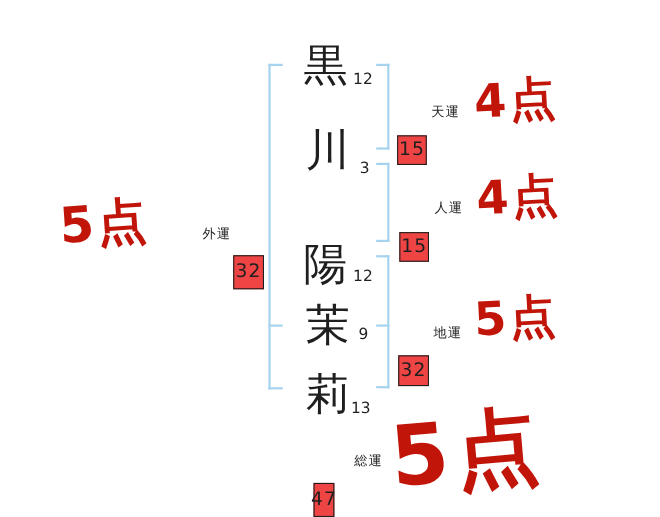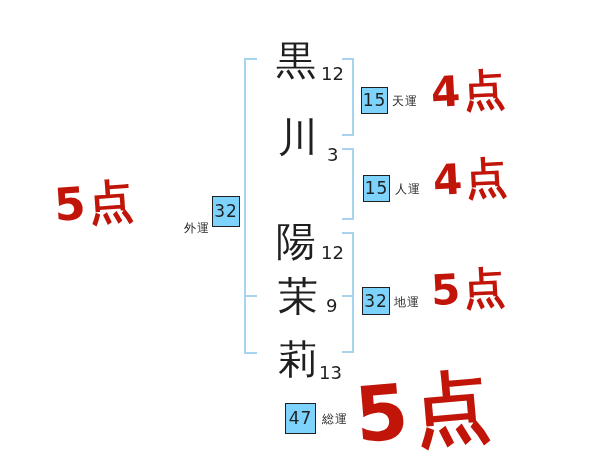--- a/index.html
+++ b/index.html
@@ -19,36 +19,37 @@
   .abs{position:absolute;}
 
   
   .kanji{
     font-size:40px;
     line-height:1;
     color:var(--ink);
     font-weight:500;
   }
   .strokes{
-    font-size:18px;
+    font-size:14px;
     line-height:1;
     color:var(--ink);
   }
 
   
   .vline{width:2px;background:var(--blue);}
   .tick{height:2px;background:var(--blue);}
 
   
   .fbox{
     border:1.6px solid var(--ink);
-    background:#7dd3fc;
+    background:#ef4444;
     display:flex;align-items:center;justify-content:center;
     font-size:17px;line-height:1;
     letter-spacing:1px;
+    margin-top:36px;
   }
   .flabel{
     font-size:12px;line-height:1;
     letter-spacing:1px;
     color:var(--ink);
   }
 
   
   .score{
     color:var(--red);
@@ -109,24 +110,24 @@
 
   <div class="abs fbox" style="left:361px;top:87px;width:27px;height:27px;">15</div>
   <div class="abs flabel" style="left:392px;top:95px;text-align:right;">天運</div>
 
   <div class="abs fbox" style="left:363px;top:175px;width:27px;height:27px;">15</div>
   <div class="abs flabel" style="left:395px;top:183px;text-align:center;">人運</div>
 
   <div class="abs fbox" style="left:362px;top:287px;width:28px;height:28px;">32</div>
   <div class="abs flabel" style="left:394px;top:296px;">地運</div>
 
-  <div class="abs flabel" style="left:184px;top:222px;">外運</div>
+  <div class="abs flabel" style="left:184px;top:206px;">外運</div>
   <div class="abs fbox" style="left:212px;top:196px;width:28px;height:31px;">32</div>
 
-  <div class="abs fbox" style="left:285px;top:403px;width:31px;height:31px;">47</div>
+  <div class="abs fbox" style="left:285px;top:403px;width:19px;height:31px;">47</div>
   <div class="abs flabel" style="left:322px;top:414px;font-family:Liberation Mono, monospace;">総運</div>
 
   <div class="abs score score-left" style="left:54px;top:180px;">5点</div>
   <div class="abs score score-sm" style="left:431px;top:70px;">4点</div>
   <div class="abs score score-sm" style="left:433px;top:158px;">4点</div>
   <div class="abs score score-sm" style="left:431px;top:268px;">5点</div>
   <div class="abs score score-big" style="left:355px;top:372px;">5点</div>
 
 </div>
 

